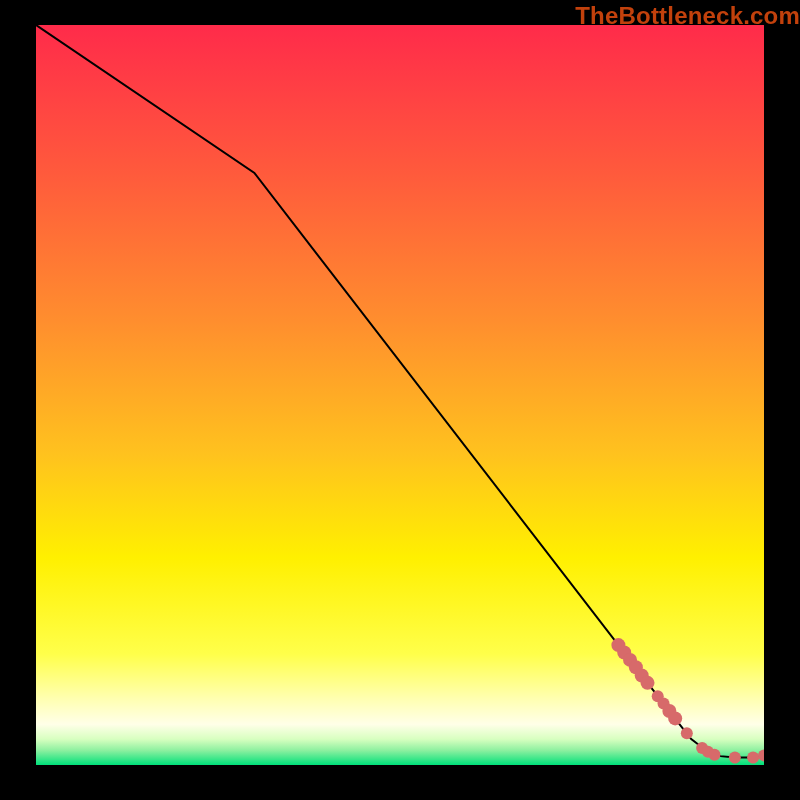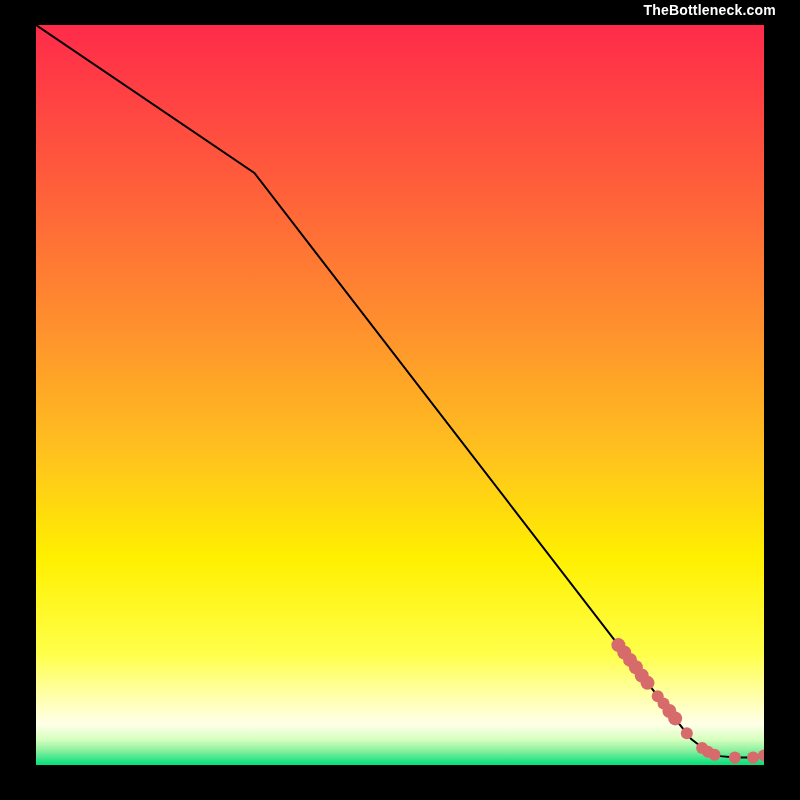--- a/index.html
+++ b/index.html
@@ -13,24 +13,24 @@
   }
   .frame {
     position: relative;
     width: 800px;
     height: 800px;
     background: #000;
   }
   .watermark {
     position: absolute;
     top: 2px;
-    right: 24px;
-    font-size: 14px;
+    right: 0;
+    font-size: 24px;
     font-weight: 600;
-    color: #ffffff;
+    color: #c2410c;
     letter-spacing: 0.2px;
     z-index: 10;
     user-select: none;
   }
   .plot-wrap {
     position: absolute;
     left: 36px;
     top: 25px;
     width: 728px;
     height: 740px;

